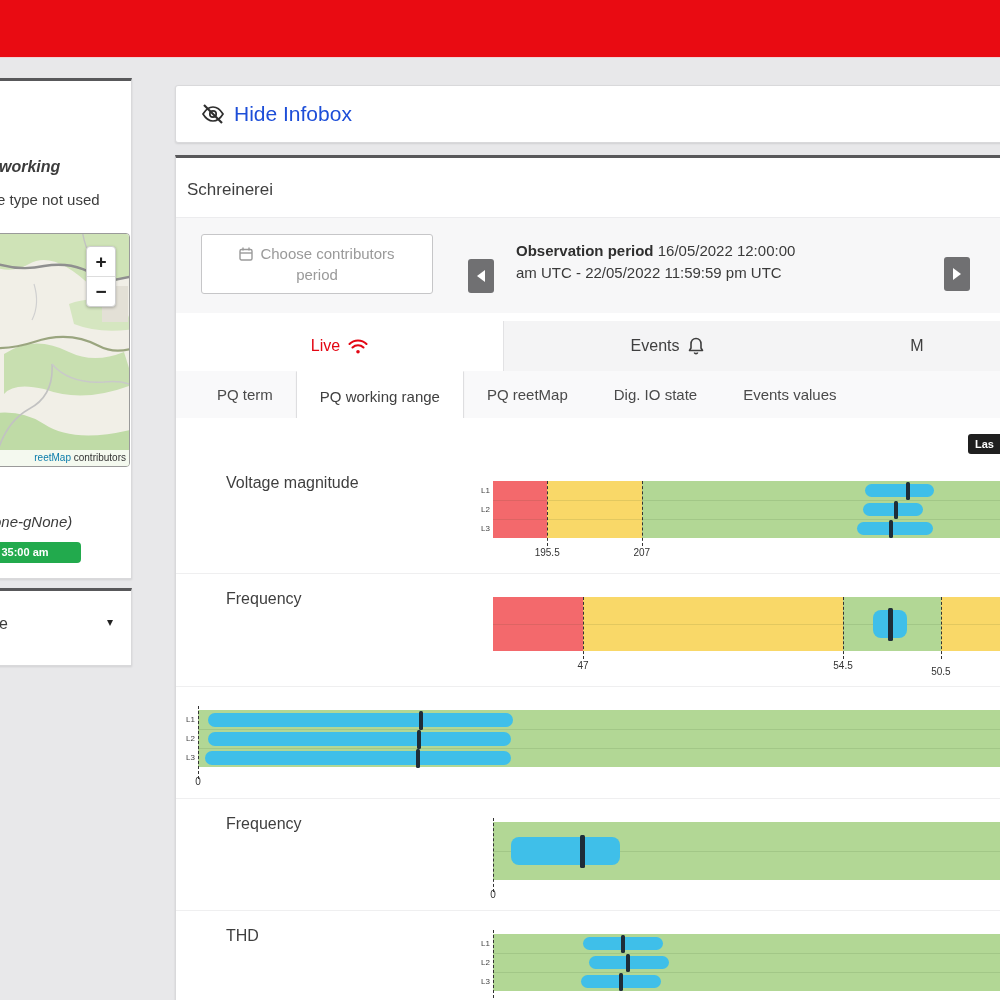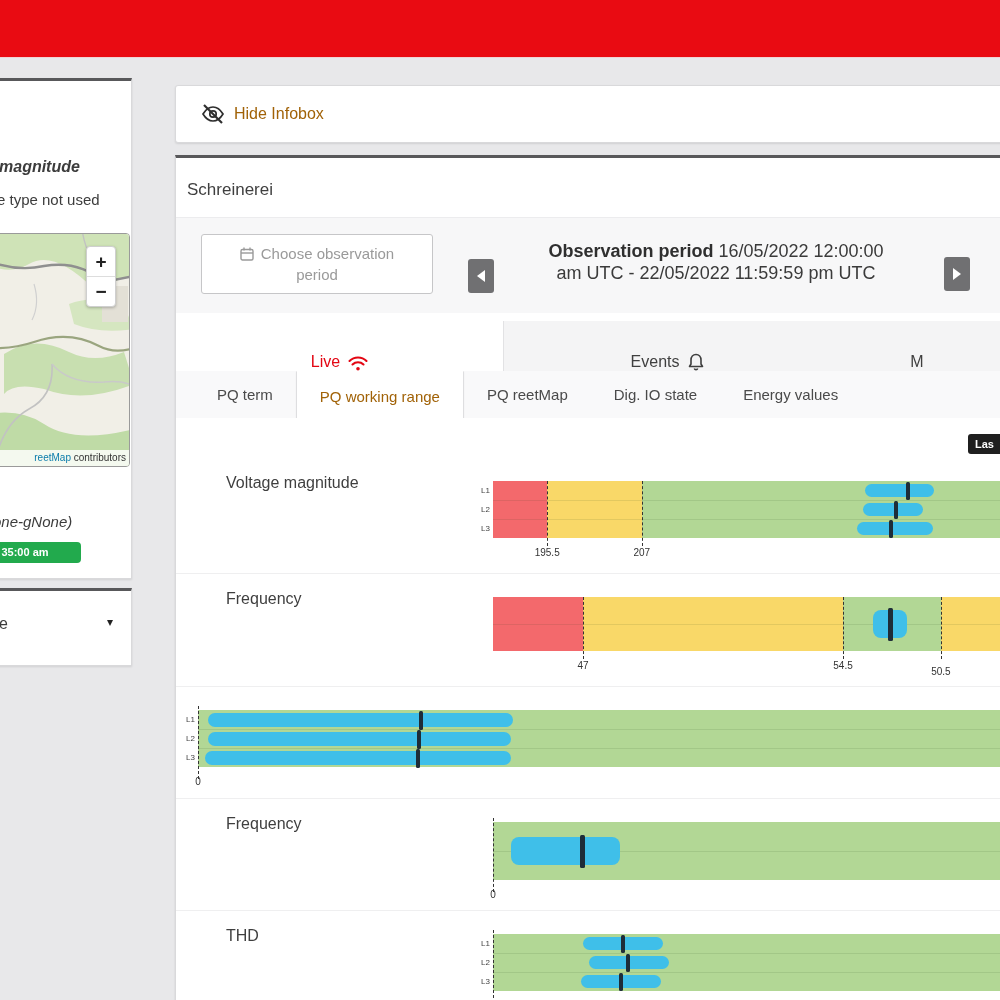--- a/index.html
+++ b/index.html
@@ -26,47 +26,47 @@
   .osm-attr{position:absolute;left:0;right:0;bottom:0;height:16px;background:rgba(255,255,255,.82);font-size:10px;line-height:16px;text-align:right;padding-right:3px;color:#333;white-space:nowrap;}
   .osm-link{color:#0b7cab;}
   .sb-meta{position:absolute;left:40px;top:432px;font-size:15px;font-style:italic;color:#3c3c3c;white-space:nowrap;}
   .sb-badge{position:absolute;left:16px;top:461px;width:112px;height:21px;background:#22aa4d;border-radius:4px;color:#fff;font-size:11px;font-weight:700;line-height:21px;text-align:center;white-space:nowrap;}
   .sb-card2{left:-48px;top:588px;width:178px;height:74px;}
   .sb-dd-label{position:absolute;left:46px;top:24px;font-size:16px;color:#3c3c3c;}
   .sb-dd-caret{position:absolute;right:18px;top:24px;font-size:12px;color:#222;}
   
   .toolbar{left:175px;top:85px;width:870px;height:56px;border-radius:3px;}
   .tool-item{position:absolute;top:0;height:56px;display:flex;align-items:center;gap:9px;cursor:pointer;}
-  .tool-item span.lbl{font-size:16px;color:#a16207;}
+  .tool-item span.lbl{font-size:21px;color:#1d4ed8;}
   .ti-hide{left:25px;}
   .ti-fast{left:412px;}
   
   .main{left:175px;top:155px;width:870px;height:870px;border-top:3px solid #58585a;}
   .page-title{position:absolute;left:11px;top:22px;font-size:17px;color:#3f3f3f;}
   .title-div{position:absolute;left:0;right:0;top:59px;border-top:1px solid #ececee;}
   .obsbar{position:absolute;left:0;right:0;top:60px;height:95px;background:#f7f7f8;}
   .choose-btn{position:absolute;left:25px;top:16px;width:230px;height:58px;background:#fff;border:1px solid #c6c6c8;border-radius:3px;color:#9a9a9a;font-size:15px;text-align:center;display:flex;flex-direction:column;justify-content:center;line-height:21px;cursor:pointer;}
   .navbtn{position:absolute;width:26px;height:34px;background:#707072;border-radius:3px;display:flex;align-items:center;justify-content:center;cursor:pointer;}
   .navbtn .tri{width:0;height:0;border-style:solid;}
   .tri-left{border-width:6px 8px 6px 0;border-color:transparent #fff transparent transparent;}
   .tri-right{border-width:6px 0 6px 8px;border-color:transparent transparent transparent #fff;}
   .nav-prev{left:292px;top:101px;}
   .nav-next{left:768px;top:99px;}
-  .obs-text{position:absolute;left:340px;top:82px;width:400px;text-align:center;font-size:18px;color:#3a3a3a;line-height:22px;}
+  .obs-text{position:absolute;left:340px;top:82px;width:400px;text-align:left;font-size:15px;color:#3a3a3a;line-height:22px;}
   .obs-text b{font-weight:700;color:#2f2f2f;}
   
   .tabs{position:absolute;left:0;right:0;top:163px;height:50px;background:#f4f4f5;display:flex;border-bottom:1px solid #e2e2e4;}
-  .tab{display:flex;align-items:flex-end;justify-content:center;gap:8px;font-size:16px;color:#3f3f3f;cursor:pointer;}
+  .tab{display:flex;align-items:center;justify-content:center;gap:8px;font-size:16px;color:#3f3f3f;cursor:pointer;}
   .tab.active{background:#fff;border-right:1px solid #e2e2e4;border-bottom:1px solid #fff;margin-bottom:-1px;color:#e30613;}
   .tab.active .tab-label{color:#e30613;}
   .tab.fragment{justify-content:flex-start;padding-left:80px;}
   
   .subtabs{position:absolute;left:0;right:0;top:213px;height:47px;background:#f9f9fa;border-bottom:1px solid #e6e6e8;display:flex;align-items:center;padding-left:18px;}
   .subtab{font-size:15px;color:#4a4a4a;padding:0 23px;height:47px;display:flex;align-items:center;cursor:pointer;white-space:nowrap;}
-  .subtab.active{background:#fff;border:1px solid #dedee0;border-top:1px solid #fff;border-radius:0 0 3px 3px;height:50px;margin-bottom:-4px;color:#a16207;box-shadow:0 1px 2px rgba(0,0,0,.06);}
+  .subtab.active{background:#fff;border:1px solid #dedee0;border-top:1px solid #fff;border-radius:0 0 3px 3px;height:50px;margin-bottom:-4px;color:#404040;box-shadow:0 1px 2px rgba(0,0,0,.06);}
   
   .content{position:absolute;left:0;right:0;top:260px;bottom:0;background:#fff;}
   .last-badge{position:absolute;left:792px;top:16px;width:60px;height:20px;background:#1f1f1f;border-radius:3px;color:#fff;font-size:11px;font-weight:700;line-height:20px;padding-left:7px;}
   .rows{position:absolute;left:0;right:0;top:40px;}
   .pq-row{position:relative;display:flex;border-top:1px solid #efeff0;}
   .pq-row:first-child{border-top:none;}
   .pq-title{width:245px;padding-left:50px;padding-top:16px;font-size:16px;color:#3f3f3f;flex:none;}
   .pq-chart{flex:1;position:relative;margin-top:23px;margin-left:22px;}
   .band{position:relative;width:100%;}
   .zone{position:absolute;top:0;bottom:0;}
@@ -77,21 +77,21 @@
   .pill{position:absolute;background:#3fbfe9;border-radius:8px;}
   .ptick{position:absolute;background:#1e2d38;border-radius:1.5px;}
   .icon-svg{display:block;}
 </style>
 </head>
 <body>
 
 <div class="brandbar"></div>
 
 <div class="card darktop sb-card1">
-  <div class="sb-title">magnitude</div>
+  <div class="sb-title">working</div>
   <div class="sb-note">e type not used</div>
 
   <div class="sb-map">
     <svg width="155" height="232" viewBox="0 0 155 232" class="icon-svg">
       <rect width="155" height="232" fill="#f1efe7"></rect>
       <path d="M-5 20 Q30 45 55 30 T120 55 L160 40 L160 -5 L-5 -5 Z" fill="#cfe3b7"></path>
       <path d="M-5 60 Q25 80 18 110 Q12 140 -5 150 Z" fill="#bcd9a4"></path>
       <path d="M30 120 Q60 100 95 118 Q120 130 150 118 L160 150 Q110 170 70 155 Q40 148 30 160 Z" fill="#c8dfb0"></path>
       <path d="M-5 185 Q40 170 70 190 Q100 210 160 195 L160 232 L-5 232 Z" fill="#bfdba6"></path>
       <path d="M95 70 Q120 60 150 72 L160 95 Q125 100 100 90 Z" fill="#d5e6c0"></path>
@@ -136,21 +136,21 @@
   <div class="page-title">Schreinerei</div>
   <div class="title-div"></div>
 
   <div class="obsbar">
     <div class="choose-btn">
       <div><svg class="icon-svg" style="display:inline-block;vertical-align:-2px;margin-right:7px" width="14" height="14" viewBox="0 0 14 14">
         <rect x="1" y="2.5" width="12" height="10.5" rx="1.5" fill="none" stroke="#9a9a9a" stroke-width="1.4"></rect>
         <line x1="1" y1="6" x2="13" y2="6" stroke="#9a9a9a" stroke-width="1.4"></line>
         <line x1="4" y1="0.5" x2="4" y2="3.5" stroke="#9a9a9a" stroke-width="1.4"></line>
         <line x1="10" y1="0.5" x2="10" y2="3.5" stroke="#9a9a9a" stroke-width="1.4"></line>
-      </svg><span>Choose observation</span></div>
+      </svg><span>Choose contributors</span></div>
       <div>period</div>
     </div>
   </div>
 
   <div class="navbtn nav-prev">
       <span class="tri tri-left"></span>
     </div>
   <div class="obs-text">
     <b>Observation period</b><span> 16/05/2022 12:00:00</span><br>
     <span>am UTC - 22/05/2022 11:59:59 pm UTC</span>
@@ -186,21 +186,21 @@
       <div class="subtab active">
         <span>PQ working range</span>
       </div>
       <div class="subtab">
         <span>PQ reetMap</span>
       </div>
       <div class="subtab">
         <span>Dig. IO state</span>
       </div>
       <div class="subtab">
-        <span>Energy values</span>
+        <span>Events values</span>
       </div>
     </div>
 
   <div class="content">
     <div class="last-badge">Las</div>
     <div class="rows" id="pq-rows">
         <div class="pq-row" style="height: 115px;">
           <div class="pq-title">Voltage magnitude</div>
           <div class="pq-chart">
             <div class="band" style="height: 57px;">

